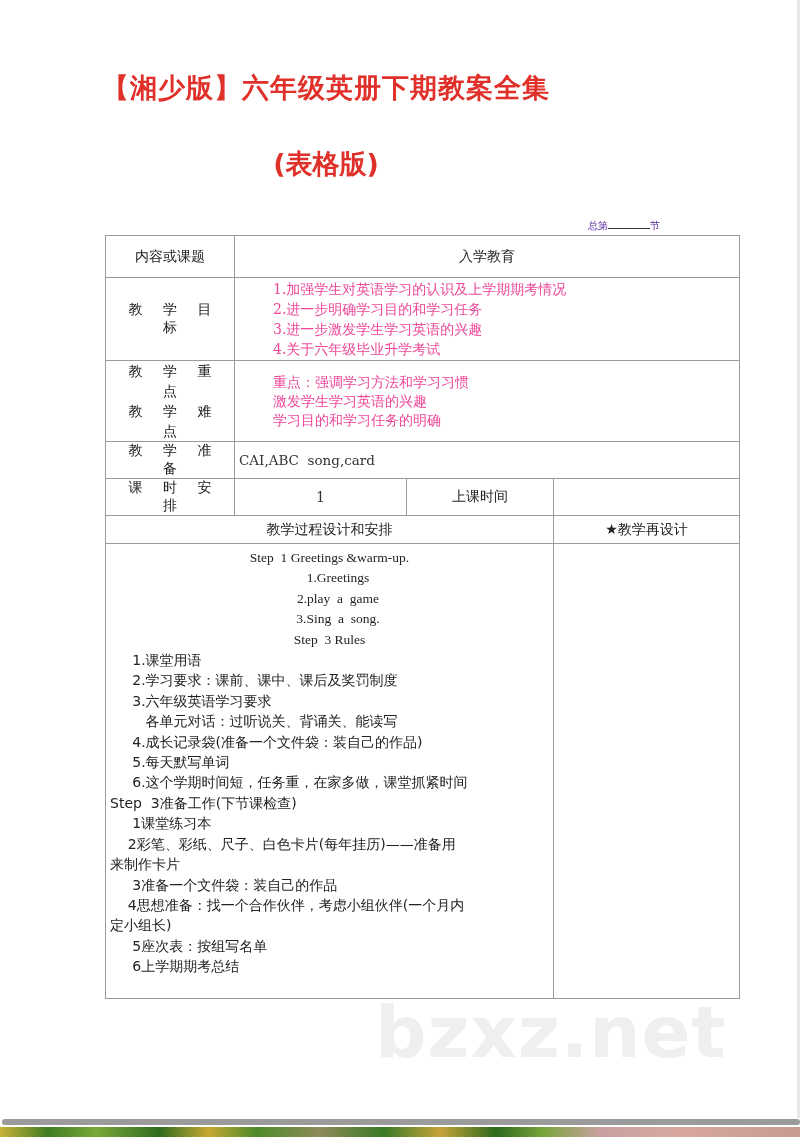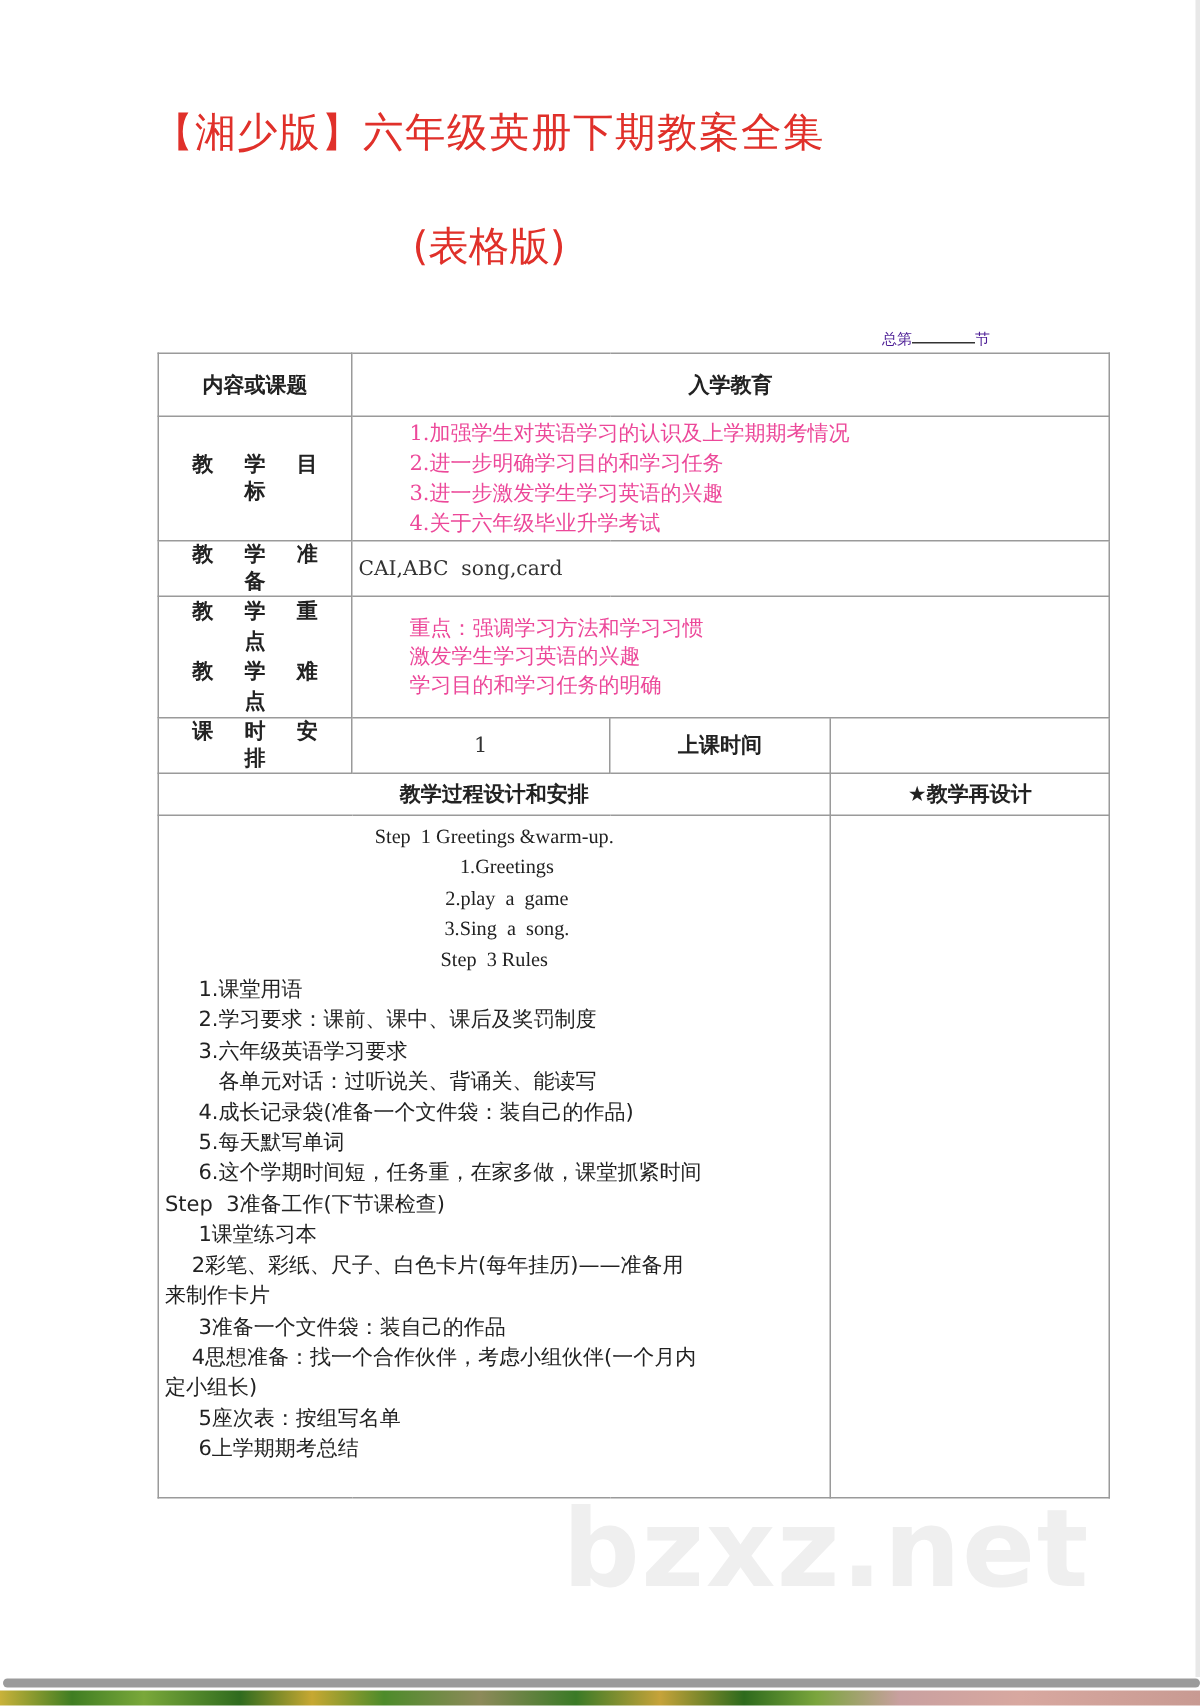--- a/index.html
+++ b/index.html
@@ -9,45 +9,45 @@
     font-family: "DejaVu Serif", "Liberation Serif", serif;
     color: #222;
   }
   .right-edge {
     position: absolute; top: 0; right: 0; width: 3px; height: 1118px;
     background: #e8e8e8;
   }
   .title {
     position: absolute; left: 0; width: 652px; text-align: center;
     color: #e0302a; font-family: "DejaVu Sans", "Liberation Sans", sans-serif;
-    font-weight: normal; margin: 0;
+    font-weight: bold; margin: 0;
   }
   .title-main { top: 70px; font-size: 27px; letter-spacing: 1px; }
   .title-sub { top: 146px; font-size: 27px; }
   .lesson-count {
     position: absolute; top: 214px; left: 588px; font-size: 10px; color: #4c1d95;
   }
   .lesson-count .blank {
     display: inline-block; width: 42px; border-bottom: 1px solid #333; height: 14px; vertical-align: baseline;
   }
   table.plan {
     position: absolute; left: 105px; top: 235px;
     width: 634px; border-collapse: collapse; table-layout: fixed;
   }
   table.plan td {
     border: 1px solid #9a9a9a; padding: 0; vertical-align: middle; font-size: 14px;
   }
   .lbl {
     text-align: center; font-family: "DejaVu Sans", "Liberation Sans", sans-serif;
-    font-weight: bold; font-size: 14px; color: #222;
+    font-weight: normal; font-size: 14px; color: #222;
   }
   .lbl-spaced { letter-spacing: 8px; padding-left: 8px !important; }
   .cell-center { text-align: center; }
   .serif-list { padding-left: 38px !important; line-height: 20px; font-size: 13.5px; color: #ec4899; }
-  .bold-sans { font-family: "DejaVu Sans", "Liberation Sans", sans-serif; font-weight: bold; }
+  .bold-sans { font-family: "DejaVu Sans", "Liberation Sans", sans-serif; font-weight: normal; }
   .process {
     vertical-align: top !important; padding: 4px 4px 0 4px !important;
     font-size: 13.5px; line-height: 20.4px; color: #222;
   }
   .process .line { white-space: pre; }
   .process .cjk { font-family: "DejaVu Sans", "Liberation Sans", sans-serif; }
   .process .mono { font-family: Liberation Serif, serif; font-size: 13.5px; text-align: center; }
   .watermark {
     position: absolute; left: 375px; top: 990px;
     font-family: "DejaVu Sans", "Liberation Sans", sans-serif;
@@ -88,34 +88,34 @@
   </tr>
   <tr style="height:83px">
     <td class="lbl lbl-spaced">教 学 目 标</td>
     <td colspan="3" class="serif-list">
       <div>1.加强学生对英语学习的认识及上学期期考情况</div>
       <div>2.进一步明确学习目的和学习任务</div>
       <div>3.进一步激发学生学习英语的兴趣</div>
       <div>4.关于六年级毕业升学考试</div>
     </td>
   </tr>
-  <tr style="height:30px">
-    <td class="lbl lbl-spaced">教 学 准 备</td>
-    <td colspan="3" style="padding-left:4px; font-size:13.5px; color:#333; white-space:pre">CAI,ABC  song,card</td>
-  </tr>
   <tr style="height:62px">
     <td class="lbl lbl-spaced" style="line-height:20px">
       <div>教 学 重 点</div>
       <div>教 学 难 点</div>
     </td>
     <td colspan="3" class="serif-list" style="line-height:19px">
       <div>重点：强调学习方法和学习习惯</div>
       <div>激发学生学习英语的兴趣</div>
       <div>学习目的和学习任务的明确</div>
     </td>
+  </tr>
+  <tr style="height:30px">
+    <td class="lbl lbl-spaced">教 学 准 备</td>
+    <td colspan="3" style="padding-left:4px; font-size:13.5px; color:#333; white-space:pre">CAI,ABC  song,card</td>
   </tr>
   <tr style="height:28px">
     <td class="lbl lbl-spaced">课 时 安 排</td>
     <td class="cell-center" style="color:#333">1</td>
     <td class="cell-center bold-sans">上课时间</td>
     <td></td>
   </tr>
   <tr style="height:28px">
     <td colspan="3" class="cell-center bold-sans">教学过程设计和安排</td>
     <td class="cell-center bold-sans">★教学再设计</td>

